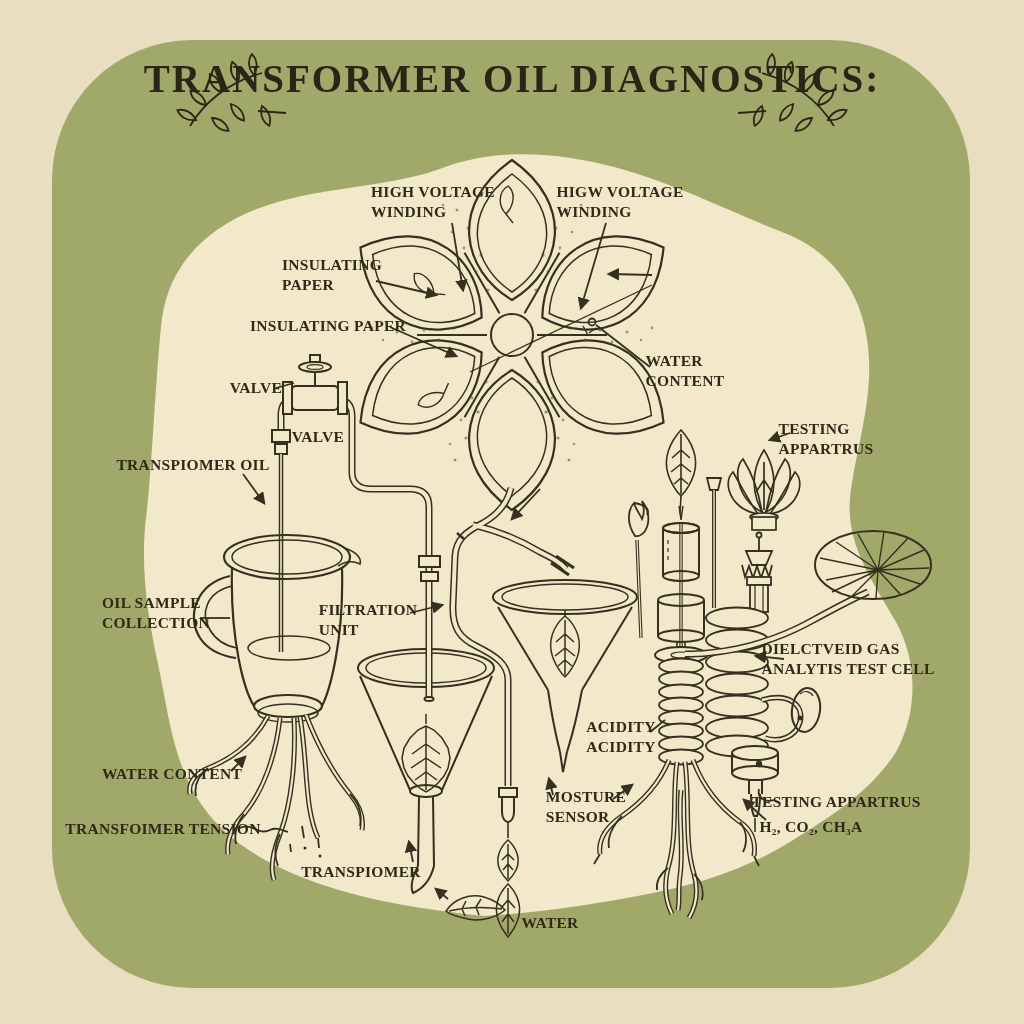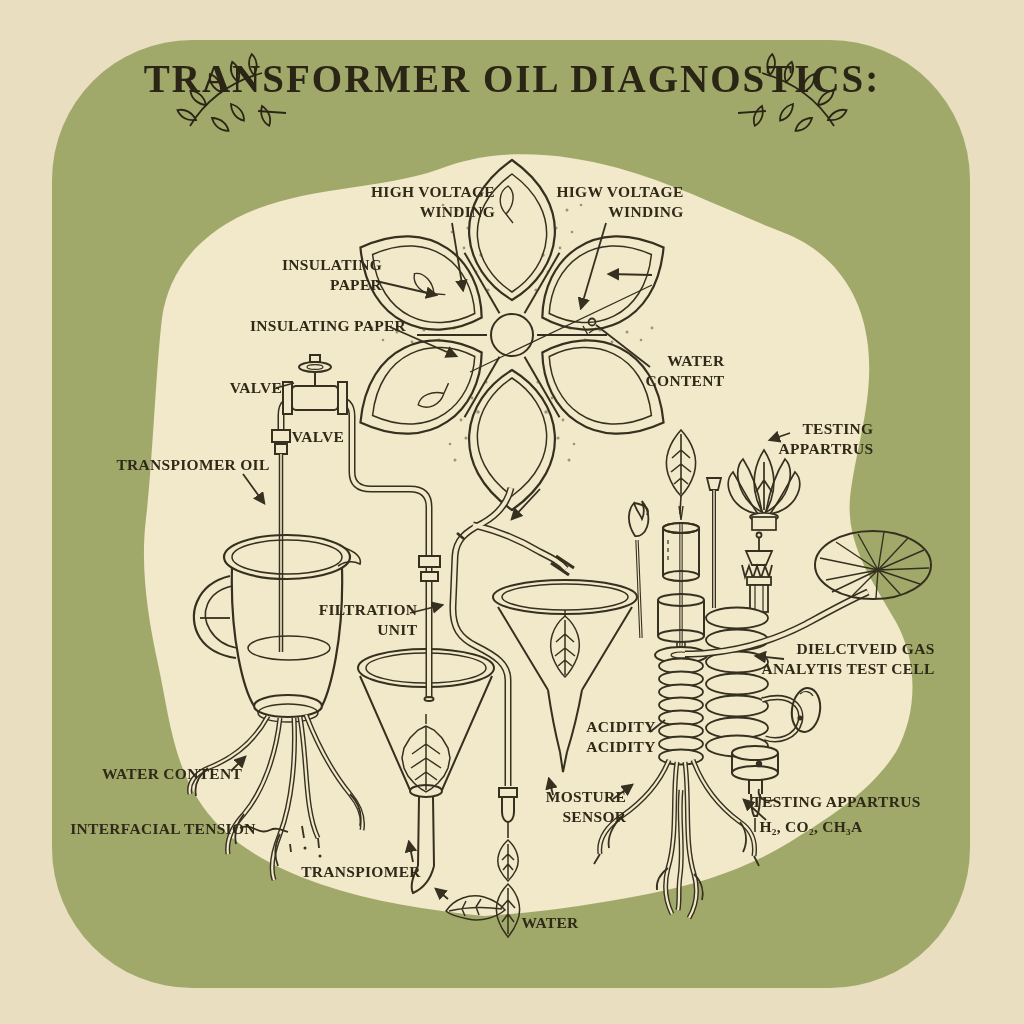--- a/index.html
+++ b/index.html
@@ -5,21 +5,21 @@
   html,body{margin:0;padding:0;}
   #stage{position:relative;width:1024px;height:1024px;background:#e9dec0;overflow:hidden;
          font-family:"Liberation Serif","DejaVu Serif",serif;padding-left:40px;}
   #green-panel{position:absolute;left:52px;top:40px;width:918px;height:948px;
          background:#a0a96a;border-radius:140px;}
   svg{position:absolute;left:0;top:0;}
   .title-line{position:absolute;transform:translate(-50%,-50%);color:#2b2516;font-weight:bold;
          letter-spacing:2px;white-space:nowrap;}
   #title1{left:512px;top:78px;font-size:39px;}
   #title2{left:512px;top:116px;font-size:37px;}
-  .lbl{position:absolute;transform:translate(-50%,-50%);text-align:right;color:#2f2918;
+  .lbl{position:absolute;transform:translate(-50%,-50%);text-align:left;color:#2f2918;
        font-weight:bold;font-size:15.5px;line-height:1.28;letter-spacing:.3px;
        white-space:pre-line;}
 </style>
 </head>
 <body>
 
 <div id="stage">
   <div id="green-panel"></div>
 
   <svg width="1024" height="1024" viewBox="0 0 1024 1024">
@@ -447,29 +447,31 @@
   <div class="lbl" style="left:620px;top:202px">HIGW VOLTAGE
 WINDING</div>
   <div class="lbl" style="left:332px;top:275px">INSULATING
 PAPER</div>
   <div class="lbl" style="left:328px;top:326px">INSULATING PAPER</div>
   <div class="lbl" style="left:685px;top:371px">WATER
 CONTENT</div>
   <div class="lbl" style="left:256px;top:388px">VALVE</div>
   <div class="lbl" style="left:318px;top:437px">VALVE</div>
   <div class="lbl" style="left:193px;top:465px">TRANSPIOMER OIL</div>
+  <div class="lbl" style="left:156px;top:613px">OIL SAMPLE
+COLLECTION</div>
   <div class="lbl" style="left:368px;top:620px">FILTRATION
 UNIT</div>
   <div class="lbl" style="left:826px;top:439px">TESTING
 APPARTRUS</div>
   <div class="lbl" style="left:848px;top:659px">DIELCTVEID GAS
 ANALYTIS TEST CELL</div>
   <div class="lbl" style="left:621px;top:737px">ACIDITY
 ACIDITY</div>
   <div class="lbl" style="left:586px;top:807px">MOSTURE
 SENSOR</div>
   <div class="lbl" style="left:172px;top:774px">WATER CONTENT</div>
-  <div class="lbl" style="left:163px;top:829px">INTERFACIAL TENSION</div>
+  <div class="lbl" style="left:163px;top:829px">TRANSFOIMER TENSION</div>
   <div class="lbl" style="left:361px;top:872px">TRANSPIOMER</div>
   <div class="lbl" style="left:550px;top:923px">WATER</div>
   <div class="lbl" style="left:836px;top:802px">TESTING APPARTRUS</div>
   <div class="lbl" style="left:811px;top:827px">H₂, CO₂, CH₃A</div>
 </div>
 
 </body></html>

